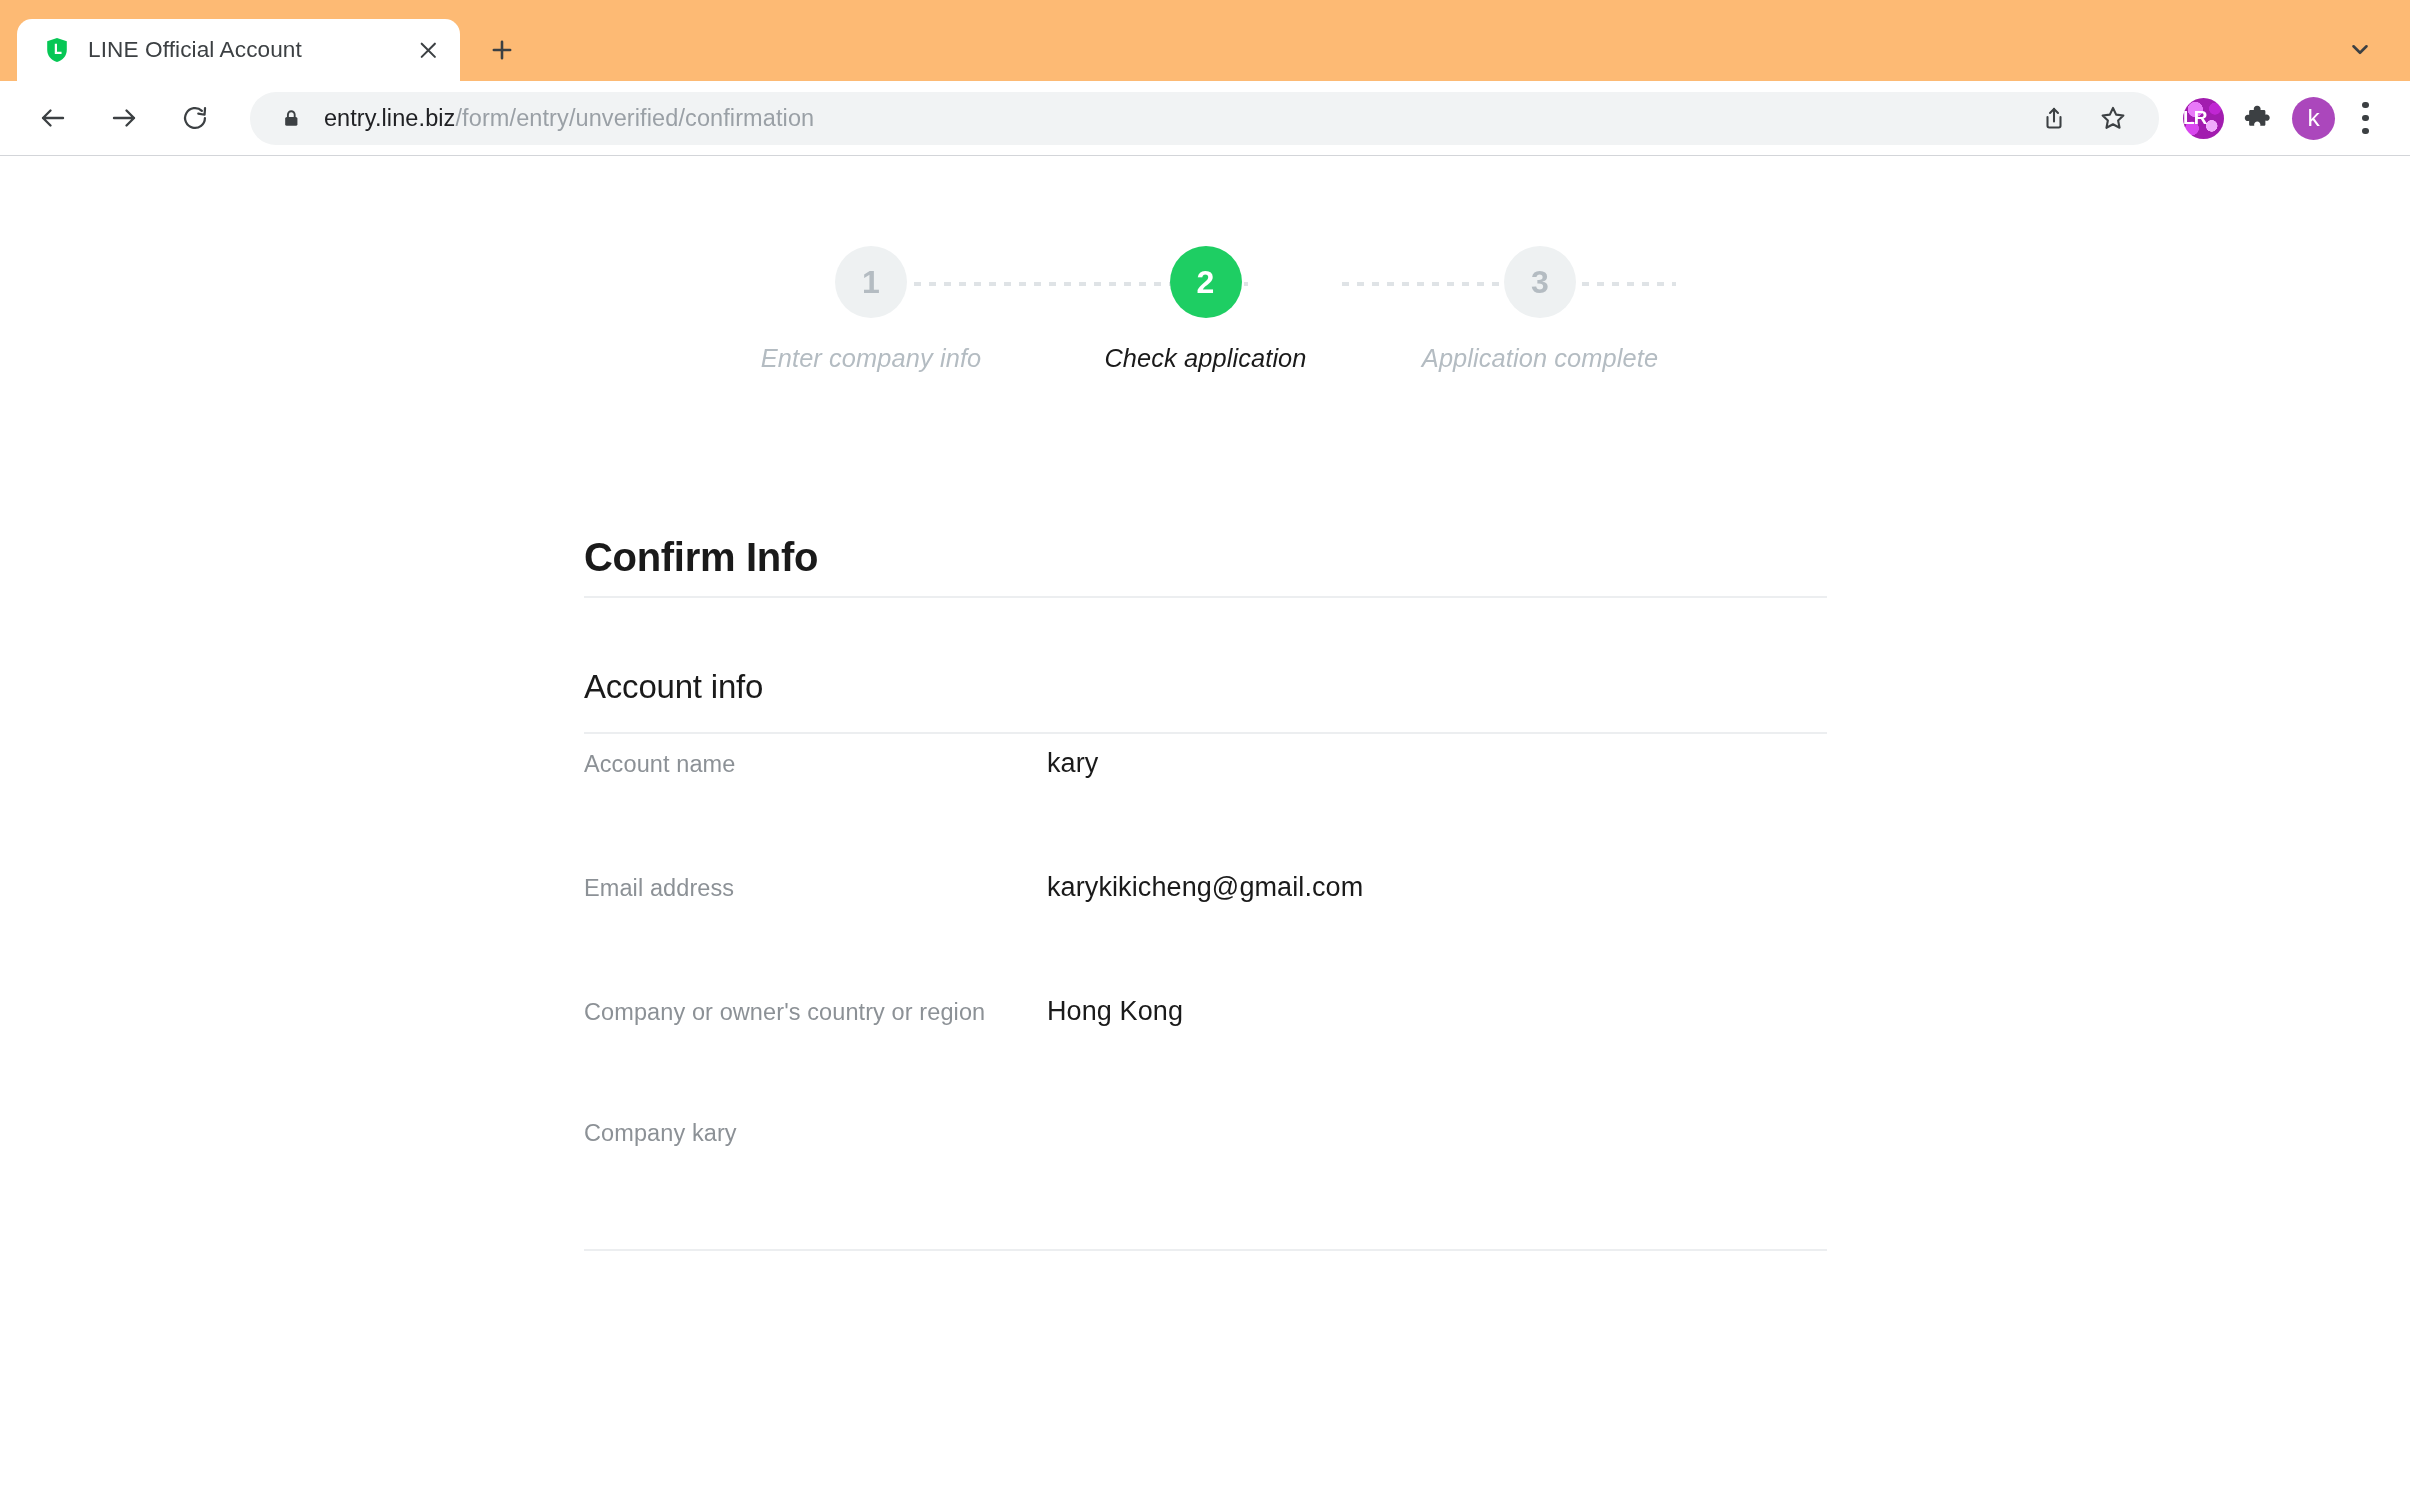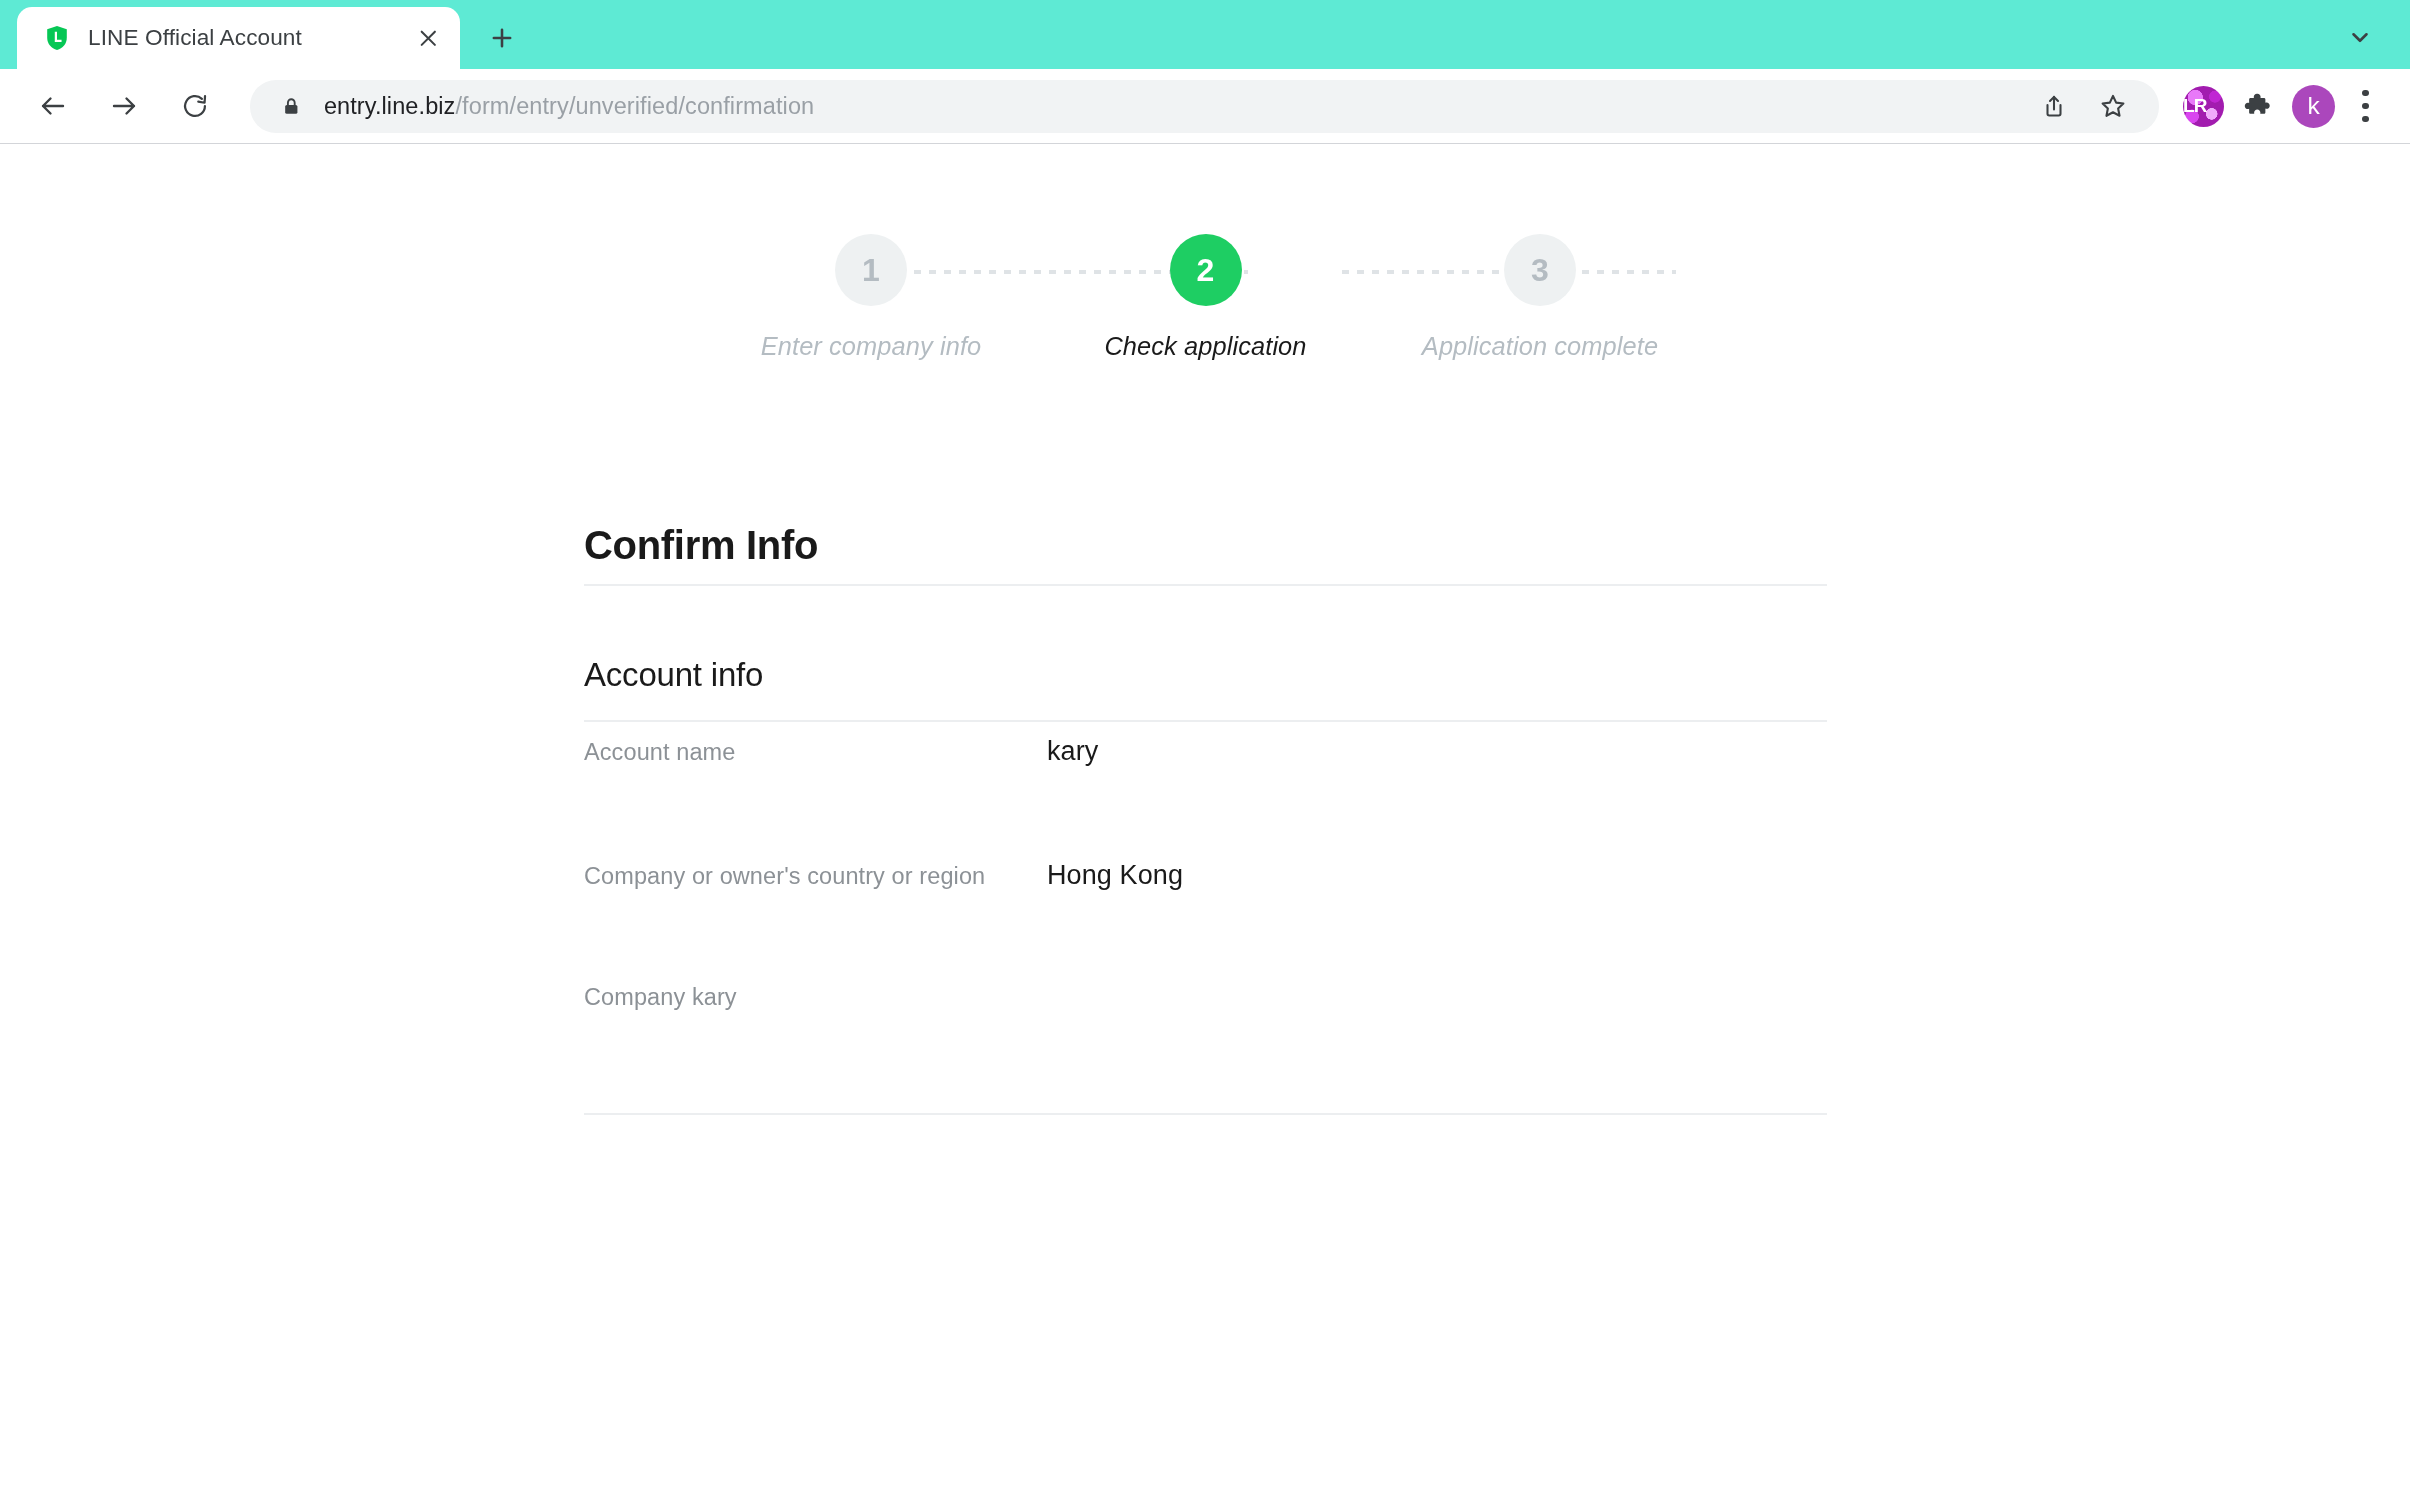--- a/index.html
+++ b/index.html
@@ -20,22 +20,22 @@
   .browser {
     width: 2411px;
     height: 1507px;
     display: flex;
     flex-direction: column;
     background: #ffffff;
   }
 
   
   .tabstrip {
-    height: 69px;
-    background: #5eead4;
+    height: 81px;
+    background: #fdba74;
     position: relative;
     display: flex;
     align-items: flex-end;
     padding-left: 17px;
     flex: 0 0 auto;
   }
 
   .tab {
     position: relative;
     width: 443px;
@@ -492,20 +492,24 @@
         <h2 class="section-title">Account info</h2>
         <div class="rule"></div>
 
         <div class="rows">
 
           <div class="row">
             <div class="row-label">Account name</div>
             <div class="row-value">kary</div>
           </div>
 
+          <div class="row">
+            <div class="row-label">Email address</div>
+            <div class="row-value">karykikicheng@gmail.com</div>
+          </div>
 
           <div class="row">
             <div class="row-label">Company or owner's country or region</div>
             <div class="row-value">Hong Kong</div>
           </div>
 
           <div class="row">
             <div class="row-label">Company kary</div>
             <div class="row-value"></div>
           </div>

